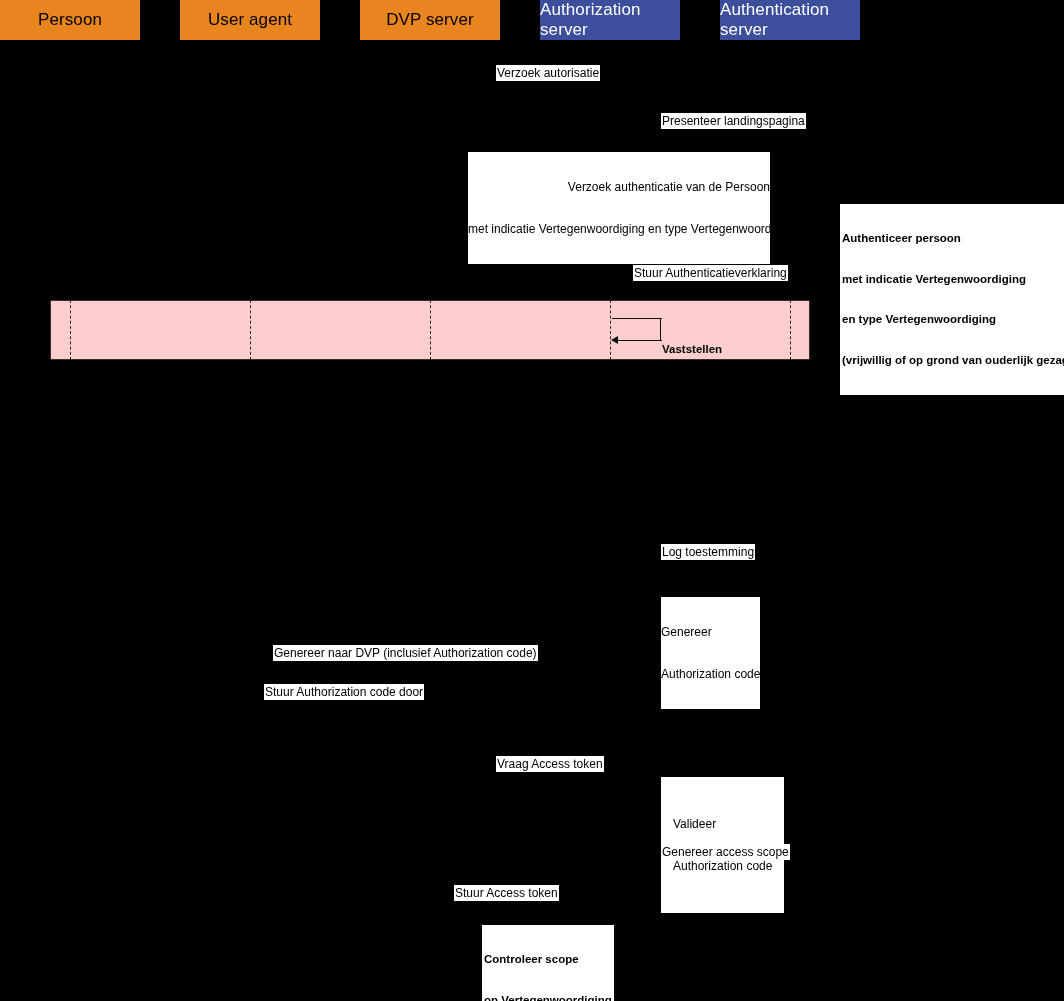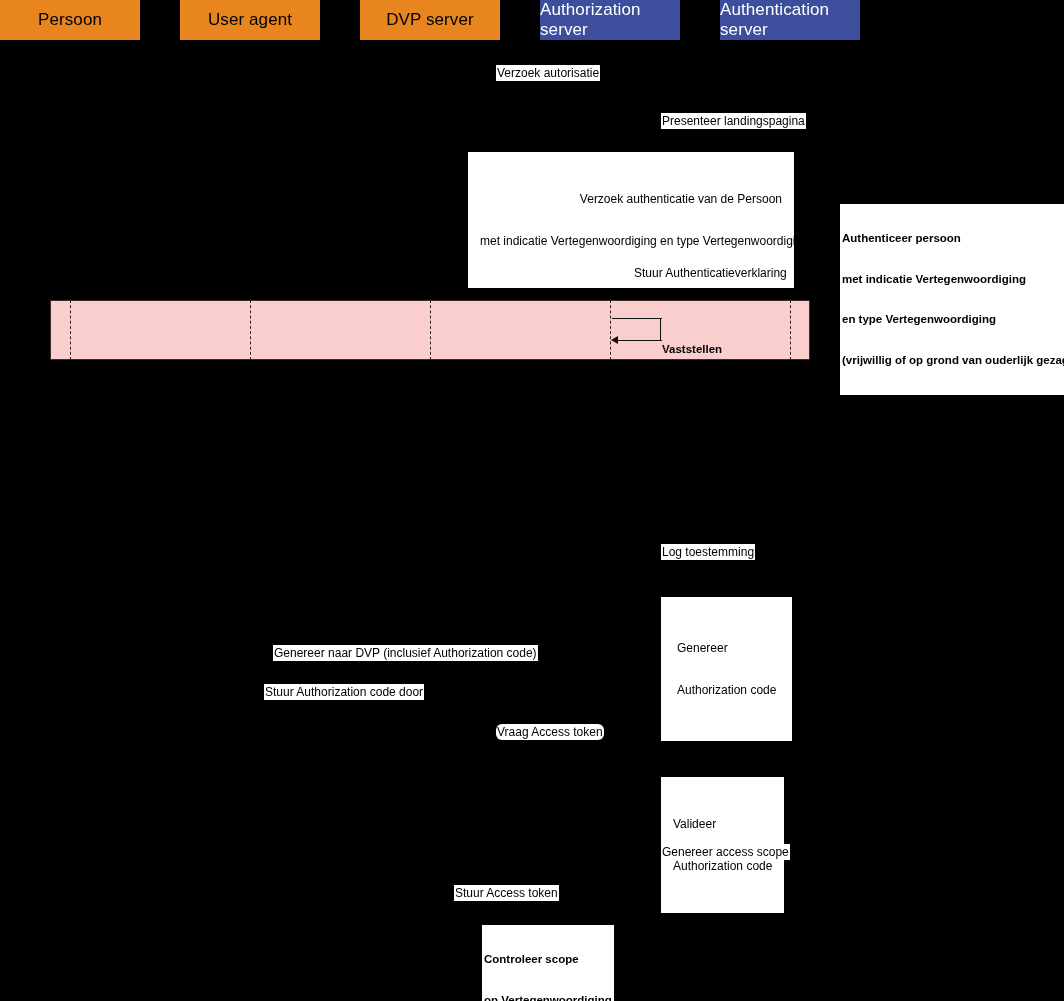--- a/index.html
+++ b/index.html
@@ -78,51 +78,51 @@
     <div class="top" style="top:0px;width:50px;"></div>
     <div class="side" style="left:48px;top:0px;height:22px;"></div>
     <div class="bottom" style="top:22px;width:50px;"></div>
     <div class="head" style="left:-1px;top:18px;"></div>
   </div>
 
   <div class="msg" style="left:496px;top:65px;">Verzoek autorisatie</div>
 
   <div class="msg" style="left:661px;top:113px;">Presenteer landingspagina</div>
 
-  <div class="msg right" style="left:468px;top:152px;width:302px;padding:12px;">
+  <div class="msg right" style="left:468px;top:152px;width:302px;padding:0;">
     <div>Verzoek authenticatie van de Persoon</div>
     <div>met indicatie Vertegenwoordiging en type Vertegenwoordiging</div>
   </div>
 
   <div class="msg bold" style="left:840px;top:204px;padding:1px 2px;">
     <div>Authenticeer persoon</div>
     <div>met indicatie Vertegenwoordiging</div>
     <div>en type Vertegenwoordiging</div>
     <div>(vrijwillig of op grond van ouderlijk gezag)</div>
   </div>
 
   <div class="msg" style="left:633px;top:265px;">Stuur Authenticatieverklaring</div>
 
   <div class="msg bold" style="left:662px;top:316px;background:transparent;padding:0;">
     <div>Vaststellen</div>
     <div>authenticatieverklaring</div>
   </div>
 
   <div class="msg" style="left:661px;top:544px;">Log toestemming</div>
 
-  <div class="msg" style="left:661px;top:597px;padding:16px;">
+  <div class="msg" style="left:661px;top:597px;padding:0;">
     <div>Genereer</div>
     <div>Authorization code</div>
   </div>
 
   <div class="msg" style="left:273px;top:645px;">Genereer naar DVP (inclusief Authorization code)</div>
 
   <div class="msg" style="left:264px;top:684px;">Stuur Authorization code door</div>
 
-  <div class="msg" style="left:496px;top:724px;border-radius:6px;">Vraag Access token</div>
+  <div class="msg" style="left:496px;top:756px;">Vraag Access token</div>
 
   <div class="msg" style="left:661px;top:777px;padding:12px;">
     <div>Valideer</div>
     <div>Authorization code</div>
   </div>
 
   <div class="msg" style="left:661px;top:844px;">Genereer access scope</div>
 
   <div class="msg" style="left:454px;top:885px;">Stuur Access token</div>
 

